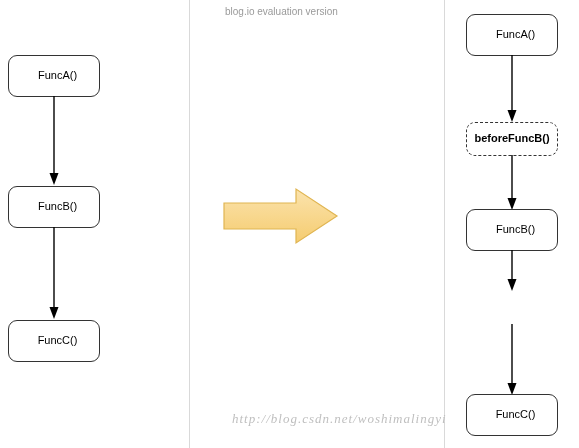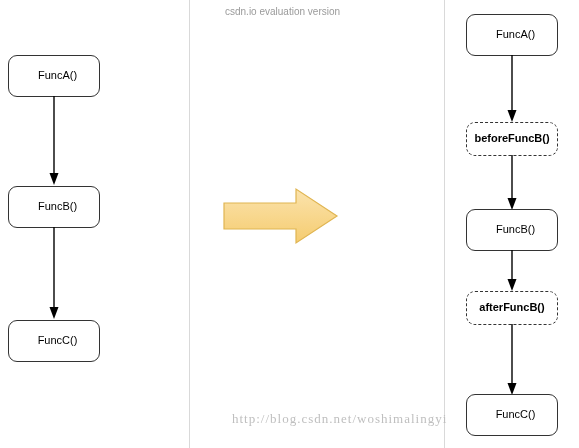--- a/index.html
+++ b/index.html
@@ -90,21 +90,21 @@
   }
 </style>
 </head>
 <body>
 
 <div id="canvas">
 
   <div class="panel" id="left-panel"></div>
   <div class="panel" id="right-panel"></div>
 
-  <div class="watermark-top" style="left:225px; top:6px;">csdn.io evaluation version</div>
+  <div class="watermark-top" style="left:225px; top:6px;">blog.io evaluation version</div>
 
   <div class="node solid" style="left:8px; top:55px; width:92px; height:42px;">FuncA()</div>
 
   <svg class="arrow" style="left:44px; top:96px; width:22px; height:90px;">
     <line x1="10" y1="0" x2="10" y2="80" stroke="#000000" stroke-width="1.4"></line>
     <polygon points="10,89 5.5,77 14.5,77" fill="#000000"></polygon>
   </svg>
 
   <div class="node solid" style="left:8px; top:186px; width:92px; height:42px;">FuncB()</div>
 
@@ -140,24 +140,23 @@
     <polygon points="10,55 5.5,43 14.5,43" fill="#000000"></polygon>
   </svg>
 
   <div class="node solid" style="left:466px; top:209px; width:92px; height:42px;">FuncB()</div>
 
   <svg class="arrow" style="left:502px; top:250px; width:22px; height:42px;">
     <line x1="10" y1="0" x2="10" y2="32" stroke="#000000" stroke-width="1.4"></line>
     <polygon points="10,41 5.5,29 14.5,29" fill="#000000"></polygon>
   </svg>
 
-  <div class="node dashed" style="left:466px; top:291px; width:92px; height:34px;">afterFuncB()</div>
 
   <svg class="arrow" style="left:502px; top:324px; width:22px; height:72px;">
     <line x1="10" y1="0" x2="10" y2="62" stroke="#000000" stroke-width="1.4"></line>
     <polygon points="10,71 5.5,59 14.5,59" fill="#000000"></polygon>
   </svg>
 
   <div class="node solid" style="left:466px; top:394px; width:92px; height:42px;">FuncC()</div>
 
-  <div class="watermark-bottom" style="left:232px; top:411px;">http://blog.csdn.net/woshimalingyi</div>
+  <div class="watermark-bottom" style="left:232px; top:411px;font-style:italic;">http://blog.csdn.net/woshimalingyi</div>
 
 </div>
 
 </body></html>

